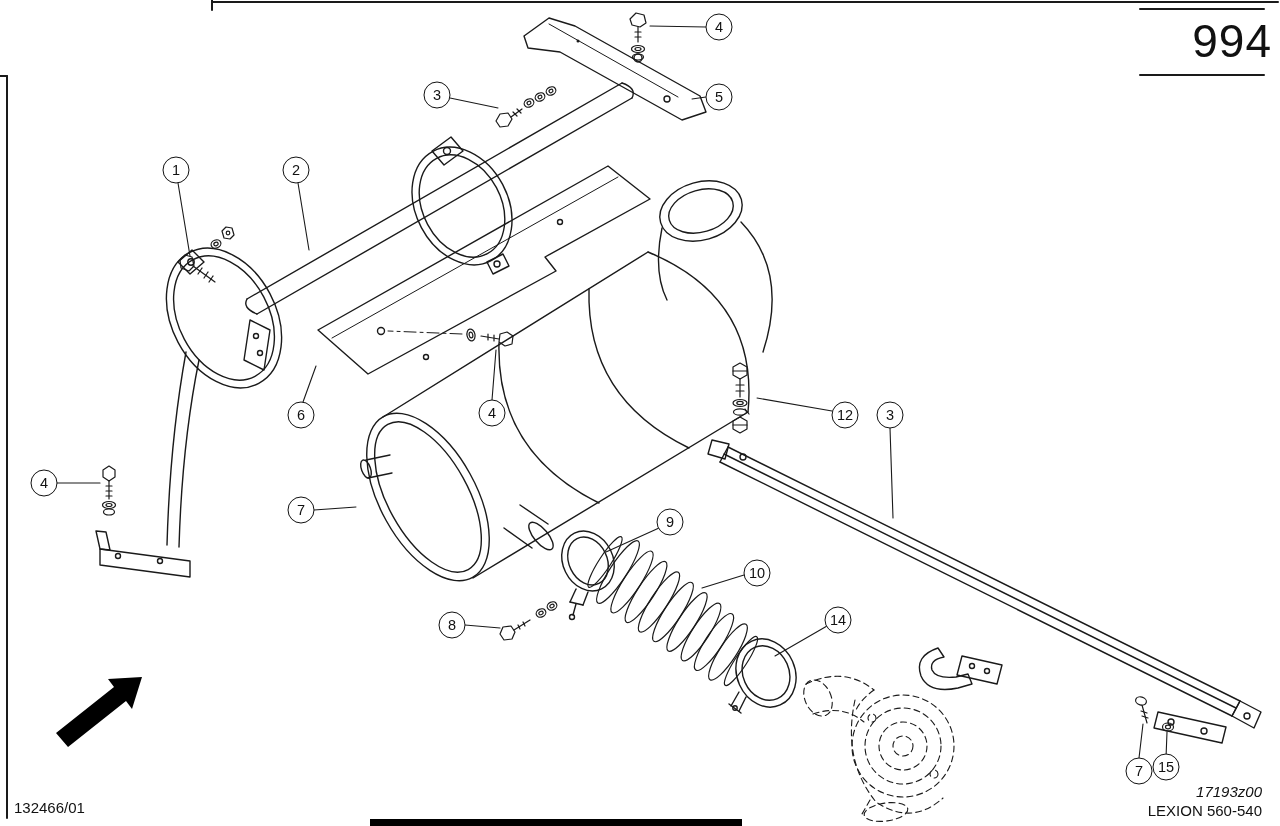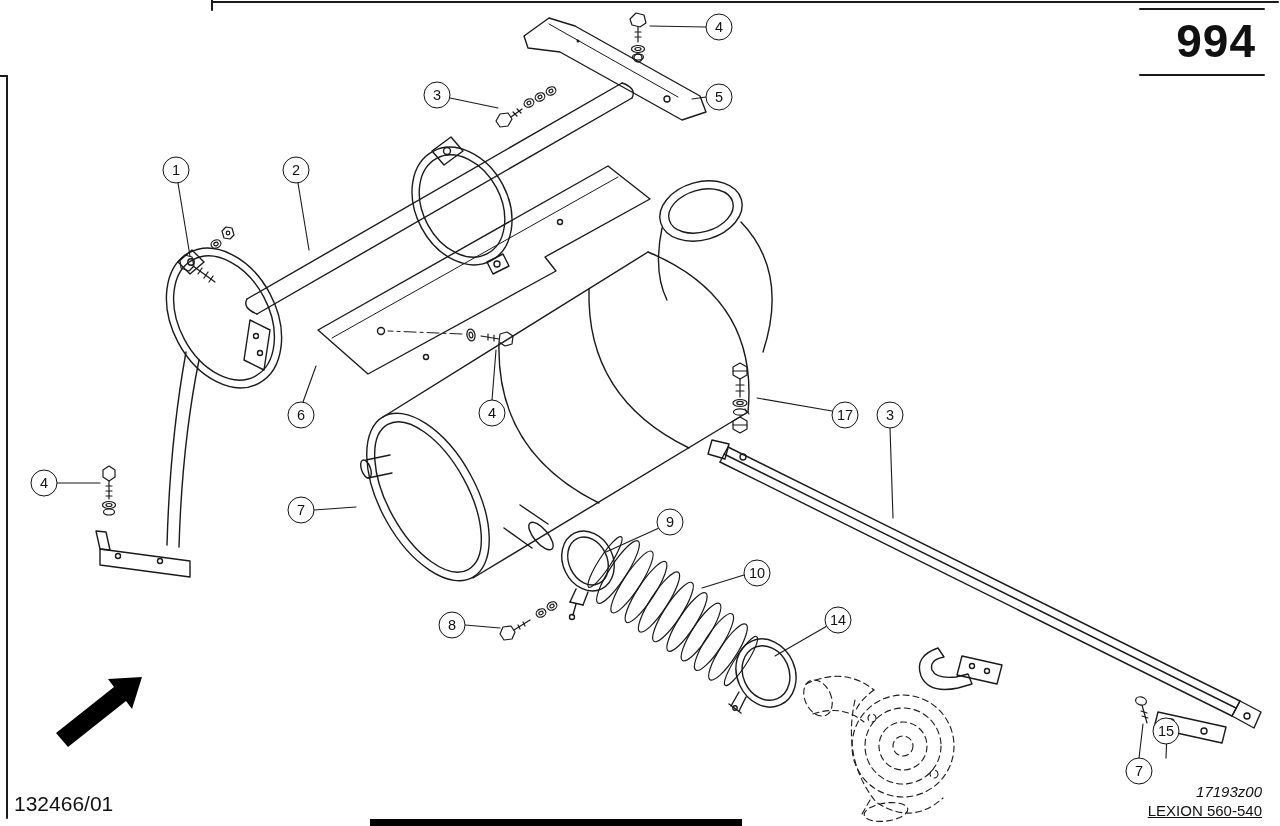--- a/index.html
+++ b/index.html
@@ -5,24 +5,24 @@
   * { margin:0; padding:0; box-sizing:border-box; }
   html, body { width:1280px; height:826px; background:#fff; }
   body { font-family:"Liberation Sans","DejaVu Sans",sans-serif; color:#111; }
   .page { position:relative; width:1280px; height:826px; background:#fff; overflow:hidden; }
   svg.art { position:absolute; left:0; top:0; width:1280px; height:826px; }
   .callout {
     position:absolute; width:27px; height:27px; border:1.6px solid #111; border-radius:50%;
     background:#fff; display:flex; align-items:center; justify-content:center;
     font-size:14.5px; line-height:1; transform:translate(-50%,-50%);
   }
-  .page-number { position:absolute; top:14px; right:24px; font-size:46px; font-weight:bold; letter-spacing:1px; }
-  .doc-number  { position:absolute; left:14px;  bottom:10px; font-size:21px; }
+  .page-number { position:absolute; top:14px; right:8px; font-size:46px; font-weight:normal; letter-spacing:1px; }
+  .doc-number  { position:absolute; left:14px;  bottom:10px; font-size:15px; }
   .figure-code { position:absolute; right:18px; bottom:26px; font-size:15px;font-style:italic; }
-  .model       { position:absolute; right:18px; bottom:7px;  font-size:15px;text-decoration:underline; }
+  .model       { position:absolute; right:18px; bottom:7px;  font-size:15px; }
 </style>
 </head>
 <body>
 
 <div class="page">
 
   <svg class="art" viewBox="0 0 1280 826" fill="none" stroke="#1a1a1a" stroke-width="1.4" stroke-linecap="round" stroke-linejoin="round">
 
     <g stroke-width="2">
       <line x1="212" y1="2" x2="1278" y2="2"></line>
@@ -288,29 +288,29 @@
     </g>
   </svg>
 
   <div class="callout" style="left:719px;top:27px">4</div>
   <div class="callout" style="left:437px;top:95px">3</div>
   <div class="callout" style="left:719px;top:97px">5</div>
   <div class="callout" style="left:176px;top:170px">1</div>
   <div class="callout" style="left:296px;top:170px">2</div>
   <div class="callout" style="left:301px;top:415px">6</div>
   <div class="callout" style="left:492px;top:413px">4</div>
-  <div class="callout" style="left:845px;top:415px">17</div>
+  <div class="callout" style="left:845px;top:415px">12</div>
   <div class="callout" style="left:890px;top:415px">3</div>
   <div class="callout" style="left:44px;top:483px">4</div>
   <div class="callout" style="left:301px;top:510px">7</div>
   <div class="callout" style="left:670px;top:522px">9</div>
   <div class="callout" style="left:757px;top:573px">10</div>
   <div class="callout" style="left:452px;top:625px">8</div>
   <div class="callout" style="left:838px;top:620px">14</div>
   <div class="callout" style="left:1139px;top:771px">7</div>
-  <div class="callout" style="left:1166px;top:731px">15</div>
+  <div class="callout" style="left:1166px;top:767px">15</div>
 
   <div class="page-number">994</div>
   <div class="doc-number">132466/01</div>
   <div class="figure-code">17193z00</div>
   <div class="model">LEXION 560-540</div>
 
 </div>
 
 </body></html>

